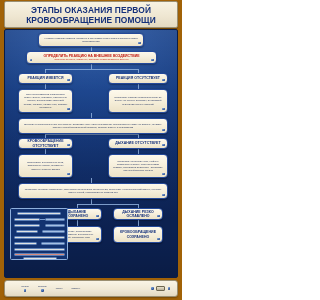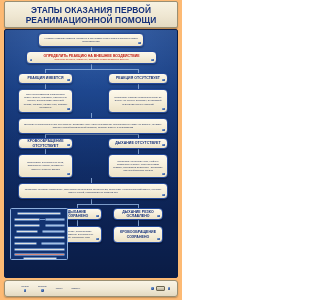--- a/index.html
+++ b/index.html
@@ -6,21 +6,21 @@
   html, body {
     width: 182px; height: 300px;
     overflow: hidden;
     background: #ffffff;
     font-family: "Liberation Sans", sans-serif;
   }
 
   #poster {
     position: relative;
     width: 182px; height: 300px;
-    background: #fdba74;
+    background: #a16207;
     text-decoration: underline;
   }
 
   
   .title-bar {
     position: absolute;
     left: 4px; top: 1px;
     width: 174px; height: 27px;
     background: linear-gradient(180deg,#f7f2e2 0%, #efe7d2 55%, #e4dac2 100%);
     border: 0.6px solid #9a8f72;
@@ -137,21 +137,21 @@
   .foot-sq { width:2.4px; height:2.4px; border-radius:50%;
     background: radial-gradient(circle at 35% 30%, #7fa8de, #1e4693 65%, #0e2657); }
 </style>
 </head>
 <body>
 
 <div id="poster">
 
   <div class="title-bar">
     <div class="title-line">ЭТАПЫ ОКАЗАНИЯ ПЕРВОЙ</div>
-    <div class="title-line">РЕАНИМАЦИОННОЙ ПОМОЩИ</div>
+    <div class="title-line">КРОВООБРАЩЕНИЕ ПОМОЩИ</div>
   </div>
 
   <div class="body-panel">
 
     <div class="conn v" style="left:86px; top:17px;  height:6px;"></div>
     <div class="conn v" style="left:86px; top:34px;  height:5px;"></div>
     <div class="conn h" style="left:40px; top:39px;  width:93px;"></div>
     <div class="conn v" style="left:40px; top:39px;  height:4px;"></div>
     <div class="conn v" style="left:133px;top:39px;  height:4px;"></div>
     <div class="conn v" style="left:40px; top:54px;  height:5px;"></div>

